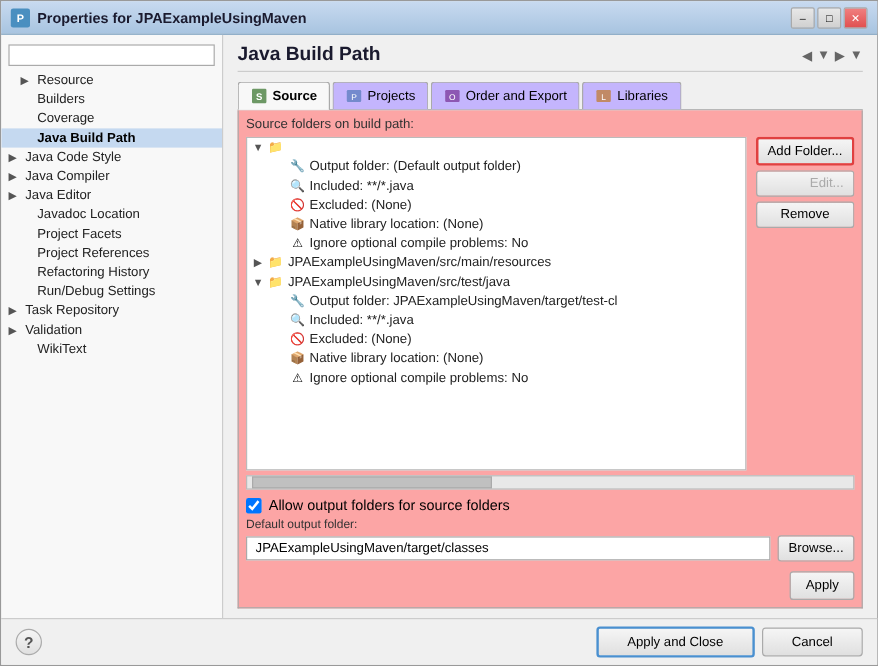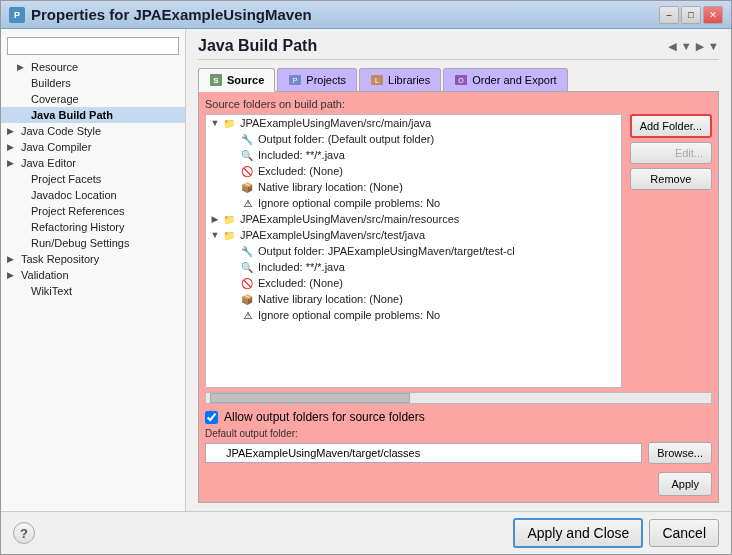--- a/index.html
+++ b/index.html
@@ -43,21 +43,21 @@
       background: #4a8fc0;
       border-radius: 2px;
       display: flex;
       align-items: center;
       justify-content: center;
       color: white;
       font-size: 9px;
       font-weight: bold;
     }
     .title-bar-text {
-      font-size: 15px;
+      font-size: 12px;
       font-weight: bold;
       color: #1a1a2e;
     }
     .title-bar-controls {
       display: flex;
       gap: 2px;
     }
     .title-bar-btn {
       width: 20px;
       height: 18px;
@@ -296,21 +296,21 @@
       margin-bottom: 3px;
       color: #333;
     }
     .output-row {
       display: flex;
       align-items: center;
       gap: 6px;
     }
     .output-input {
       flex: 1;
-      padding: 3px 20px;
+      padding: 3px 7px;
       border: 1px solid #aaa;
       background: white;
       font-size: 11px;
       outline: none;
     }
     .bottom-bar {
       display: flex;
       align-items: center;
       justify-content: space-between;
       padding: 6px 12px;
@@ -334,26 +334,26 @@
       font-size: 13px;
       font-weight: bold;
       color: #555;
     }
     .bottom-right {
       display: flex;
       align-items: center;
       gap: 6px;
     }
     .apply-close-btn {
-      padding: 5px 12px;
+      padding: 5px 24px;
       background: linear-gradient(to bottom, #f5f5f5, #e0e0e0);
       border: 1px solid #aaa;
       border-radius: 3px;
       cursor: pointer;
-      font-size: 14px;
+      font-size: 11px;
     }
     .apply-close-btn.primary {
       border: 2px solid #4a90d0;
     }
     .apply-btn-right {
       padding: 5px 12px;
       background: linear-gradient(to bottom, #f5f5f5, #e0e0e0);
       border: 1px solid #aaa;
       border-radius: 3px;
       cursor: pointer;
@@ -410,25 +410,25 @@
       <div class="sidebar-item expandable">
         <span class="expand-arrow">▶</span>
         <span>Java Compiler</span>
       </div>
       <div class="sidebar-item expandable">
         <span class="expand-arrow">▶</span>
         <span>Java Editor</span>
       </div>
       <div class="sidebar-item">
         <span class="expand-arrow">&nbsp;</span>
+        <span>Javadoc Location</span>
+      </div>
+      <div class="sidebar-item">
+        <span class="expand-arrow">&nbsp;</span>
         <span>Project Facets</span>
-      </div>
-      <div class="sidebar-item">
-        <span class="expand-arrow">&nbsp;</span>
-        <span>Javadoc Location</span>
       </div>
       <div class="sidebar-item">
         <span class="expand-arrow">&nbsp;</span>
         <span>Project References</span>
       </div>
       <div class="sidebar-item">
         <span class="expand-arrow">&nbsp;</span>
         <span>Refactoring History</span>
       </div>
       <div class="sidebar-item">
@@ -475,47 +475,46 @@
             <svg width="14" height="14" viewBox="0 0 14 14">
                 <rect x="1" y="2" width="12" height="10" rx="1" fill="#6080c0" opacity="0.8"></rect>
                 <text x="7" y="10" font-size="7" fill="white" text-anchor="middle">P</text>
               </svg>
           </span>
           <span>Projects</span>
         </div>
         <div class="tab">
           <span class="tab-icon">
             <svg width="14" height="14" viewBox="0 0 14 14">
+                <rect x="1" y="2" width="12" height="10" rx="1" fill="#8040a0" opacity="0.8"></rect>
+                <text x="7" y="10" font-size="7" fill="white" text-anchor="middle">O</text>
+              </svg>
+          </span>
+          <span>Order and Export</span>
+        </div>
+        <div class="tab">
+          <span class="tab-icon">
+            <svg width="14" height="14" viewBox="0 0 14 14">
                 <rect x="1" y="2" width="12" height="10" rx="1" fill="#c08040" opacity="0.8"></rect>
                 <text x="7" y="10" font-size="7" fill="white" text-anchor="middle">L</text>
               </svg>
           </span>
           <span>Libraries</span>
         </div>
-        <div class="tab">
-          <span class="tab-icon">
-            <svg width="14" height="14" viewBox="0 0 14 14">
-                <rect x="1" y="2" width="12" height="10" rx="1" fill="#8040a0" opacity="0.8"></rect>
-                <text x="7" y="10" font-size="7" fill="white" text-anchor="middle">O</text>
-              </svg>
-          </span>
-          <span>Order and Export</span>
-        </div>
       </div>
 
       <div class="content-area">
         <div class="source-label">Source folders on build path:</div>
 
         <div class="tree-and-buttons">
           <div class="tree-area">
 
             <div class="tree-item level-0">
               <span class="tree-expand">▼</span>
               <span class="tree-icon src-folder-icon">📁</span>
-              <span class="tree-text">JPAExampleUsingMaven/src/main/java</span>
             </div>
             <div class="tree-item level-1">
               <span class="tree-expand">&nbsp;</span>
               <span class="tree-icon resource-icon">🔧</span>
               <span class="tree-text">Output folder: (Default output folder)</span>
             </div>
             <div class="tree-item level-1">
               <span class="tree-expand">&nbsp;</span>
               <span class="tree-icon">🔍</span>
               <span class="tree-text">Included: **/*.java</span>

